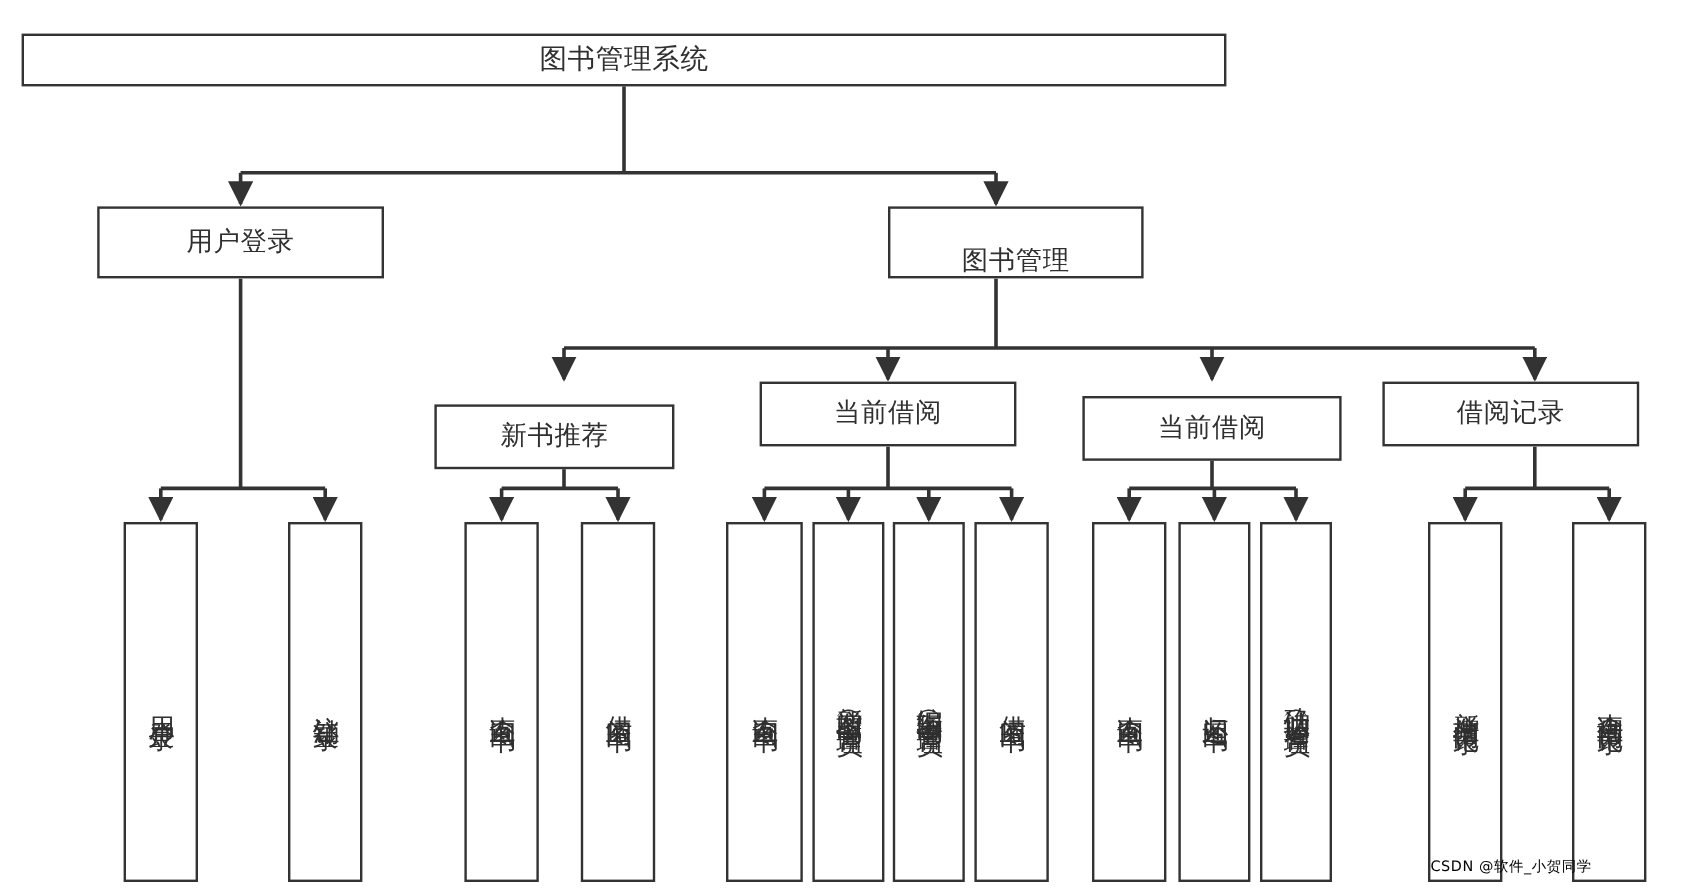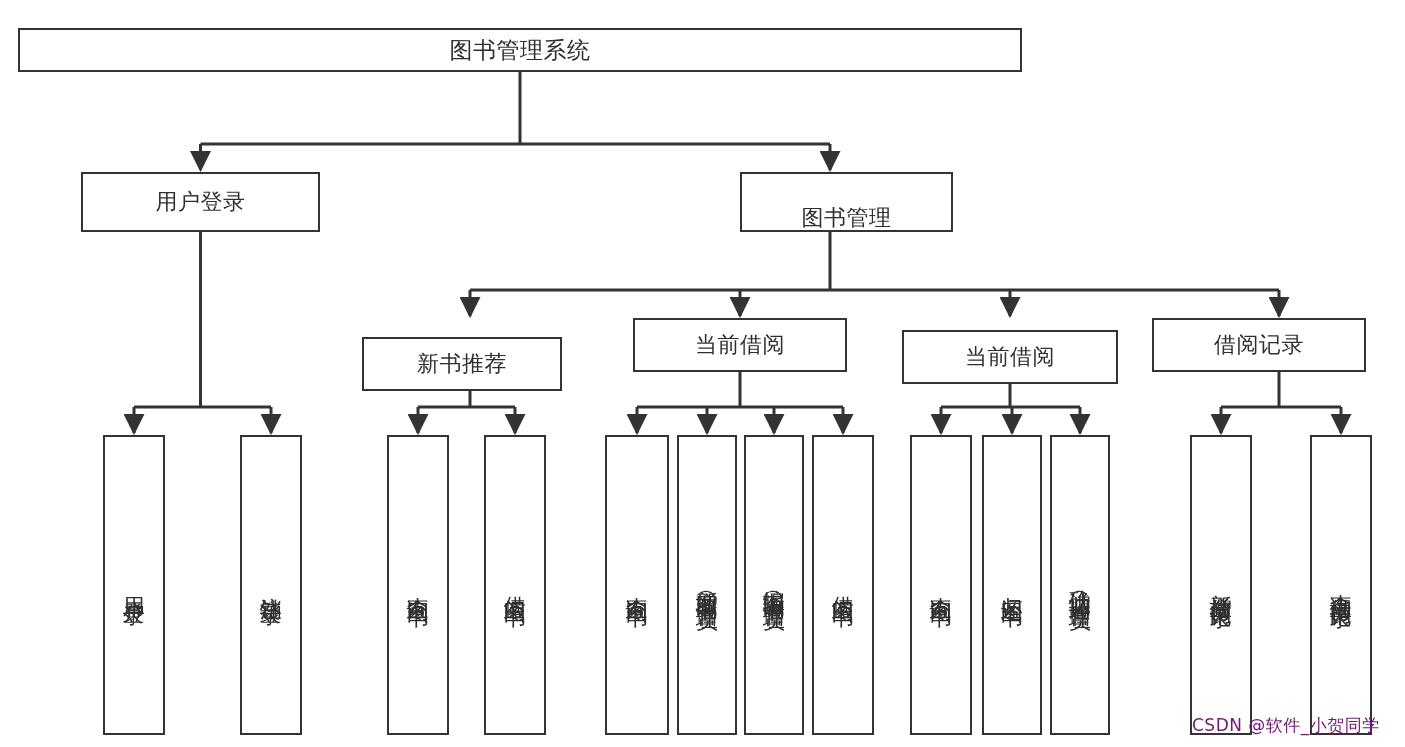--- a/index.html
+++ b/index.html
@@ -56,22 +56,22 @@
     padding: 6px 0;
   }
   .node.vert .vtext {
     writing-mode: vertical-rl;
     text-orientation: upright;
     display: block;
     white-space: nowrap;
   }
   .watermark {
     position: absolute;
-    font-size: 17px;
-    color: #701a75;
+    font-size: 12px;
+    color: #000000;
     white-space: nowrap;
     z-index: 5;
     letter-spacing: 0.5px;
   }
 </style>
 </head>
 <body>
 
 <div id="canvas">
 

